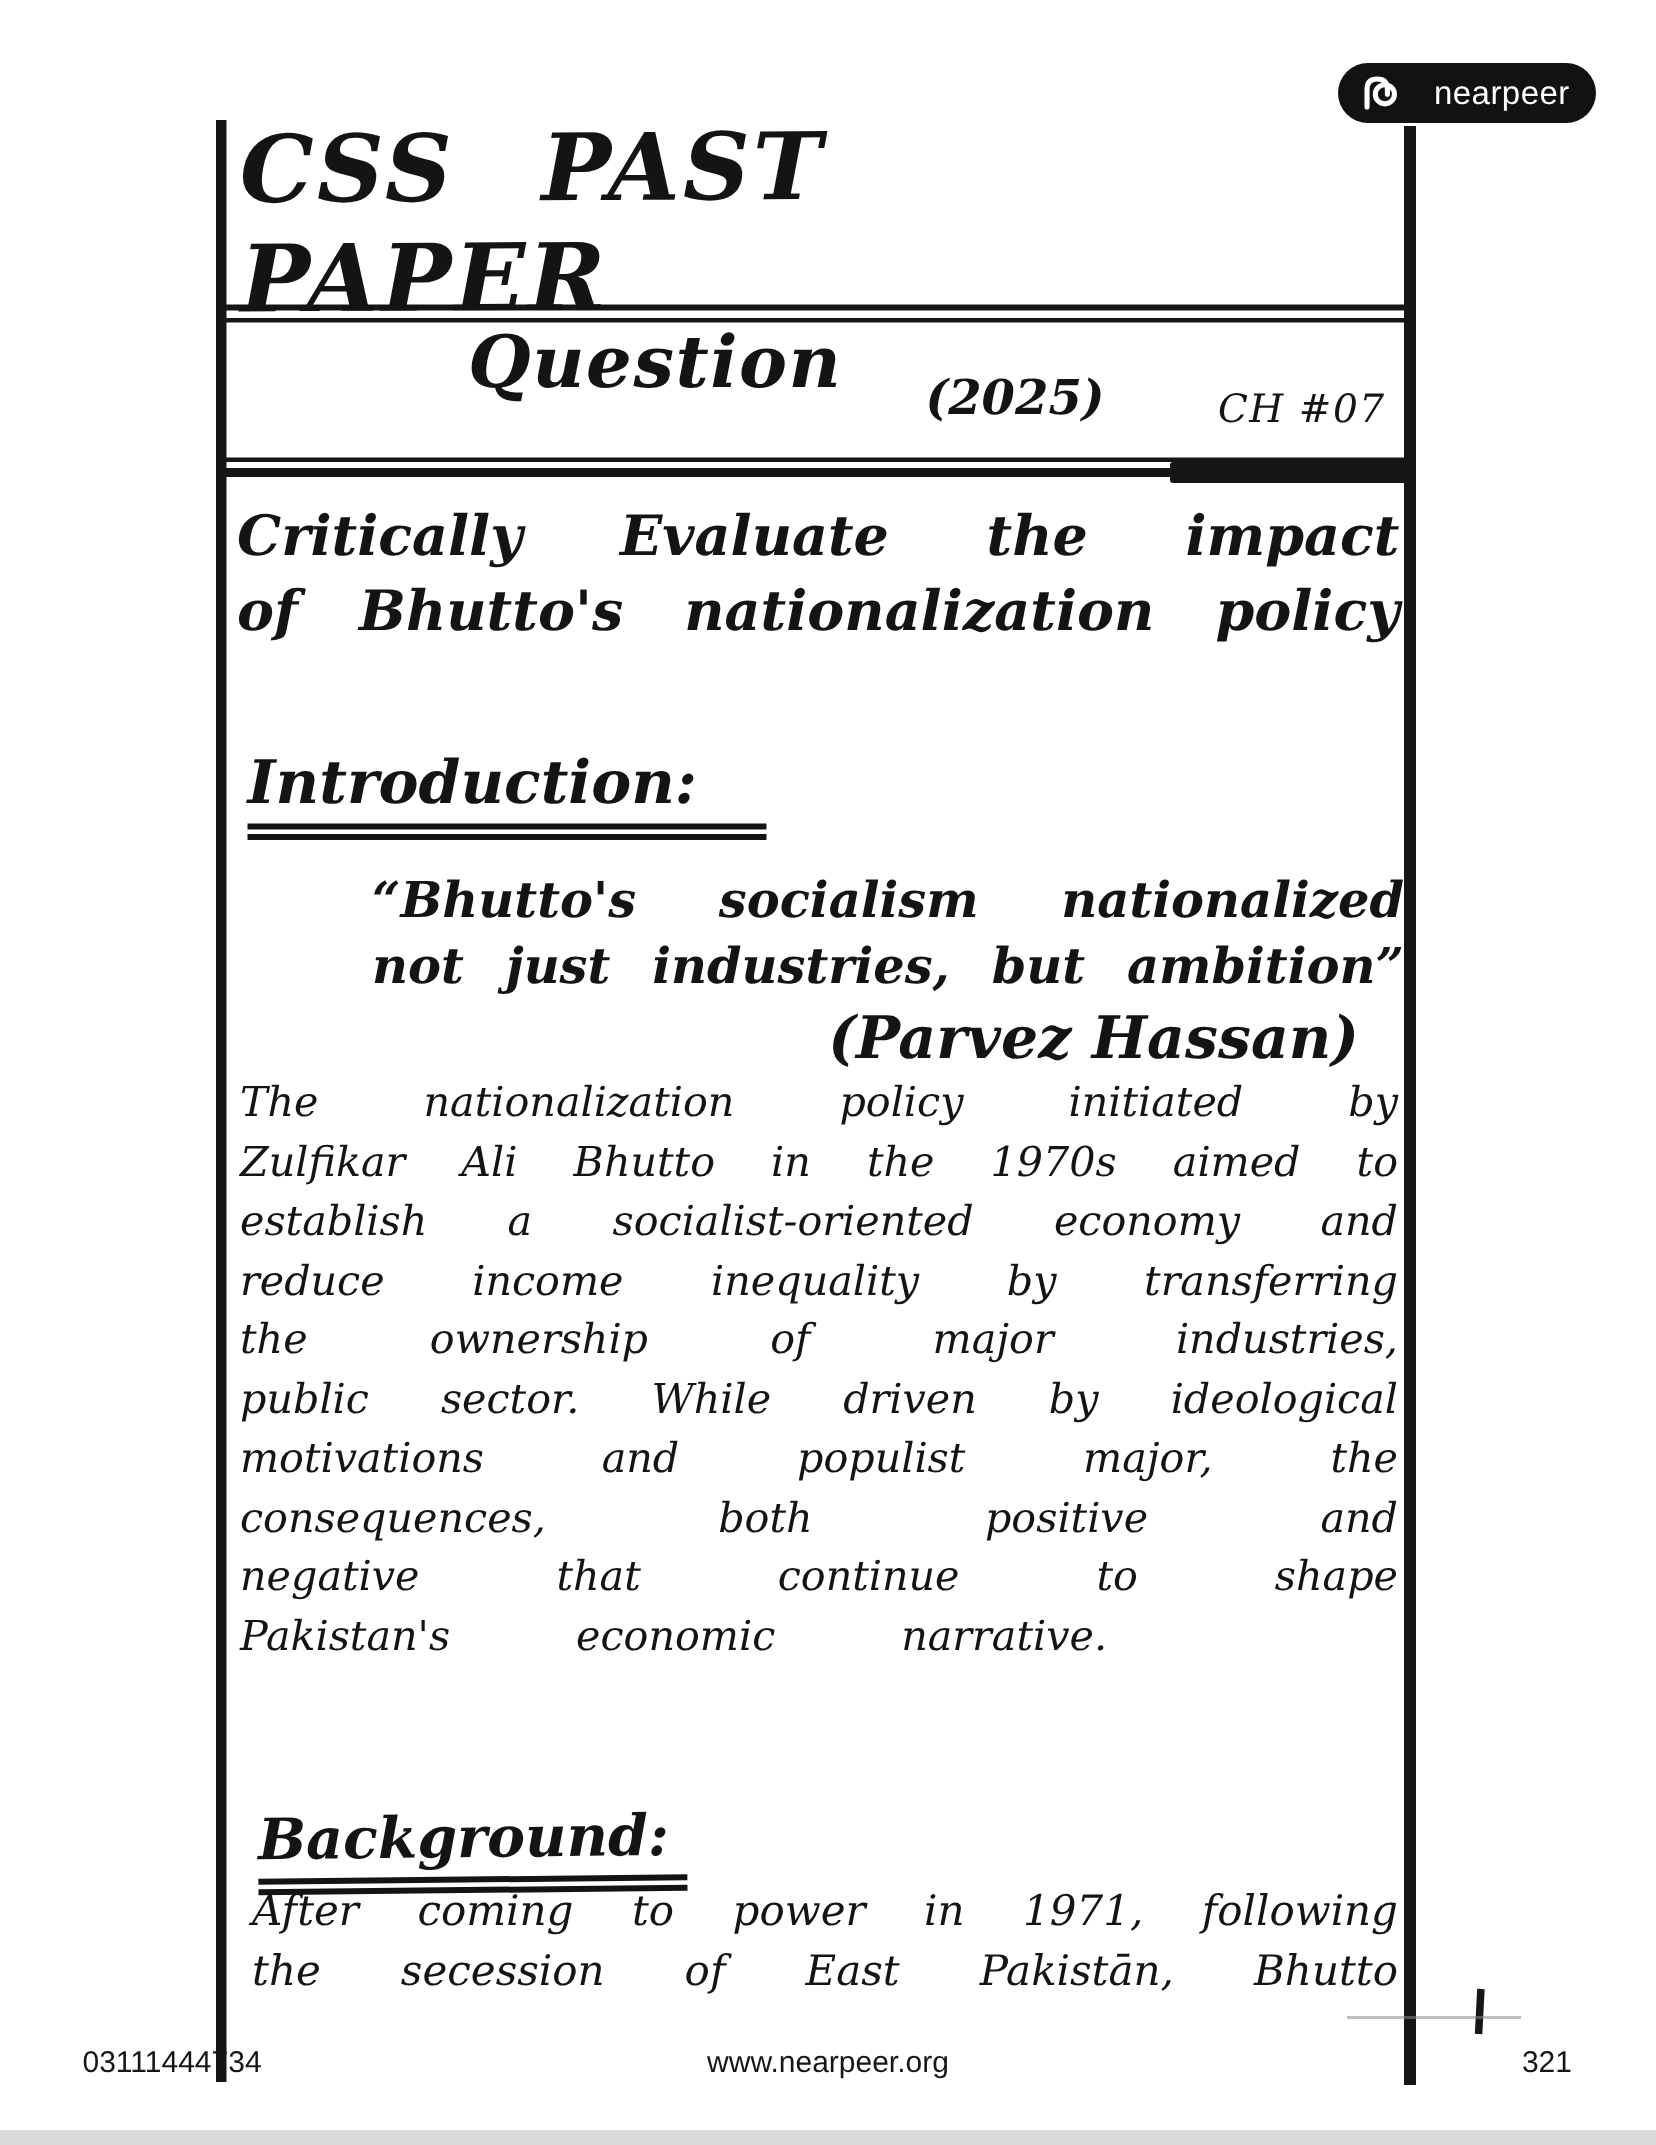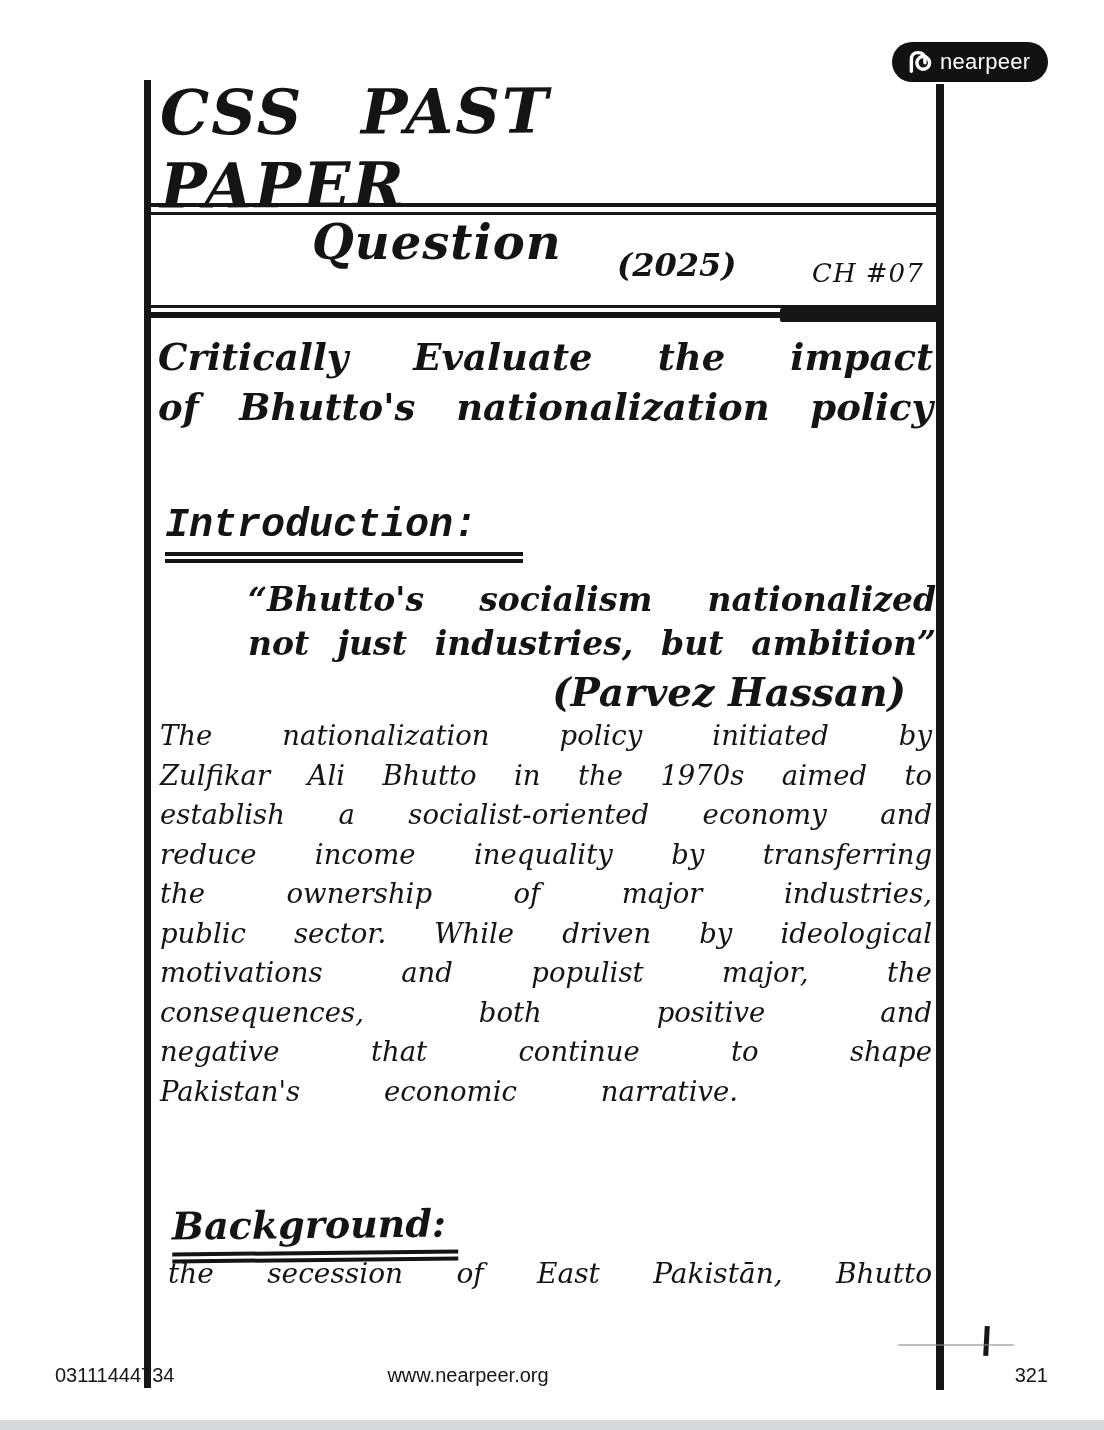--- a/index.html
+++ b/index.html
@@ -5,21 +5,21 @@
   html,body{margin:0;padding:0;}
   body{width:1104px;height:1430px;position:relative;background:#ffffff;overflow:hidden;
        font-family:"Liberation Sans",sans-serif;color:#161616;}
   .abs{position:absolute;}
   .ink{background:#161616;}
   .hw{font-family:"DejaVu Serif",serif;font-style:italic;color:#141414;}
   .jline{text-align:justify;text-align-last:justify;-moz-text-align-last:justify;white-space:normal;}
 
   
   .logo-pill{left:892px;top:42px;height:40px;background:#121212;border-radius:21px;
-             display:flex;align-items:center;gap:4px;padding:0 18px 0 10px;}
+             display:flex;align-items:center;gap:20px;padding:0 18px 0 10px;}
   .logo-pill span{color:#ffffff;font-size:22px;letter-spacing:.3px;}
 
   
   .border-left{left:144px;top:80px;width:7px;height:1308px;}
   .border-right{left:936px;top:84px;width:8px;height:1306px;}
   .lineA1{left:144px;top:203px;width:800px;height:4px;}
   .lineA2{left:144px;top:212px;width:800px;height:3px;}
   .lineB1{left:148px;top:305px;width:792px;height:3px;}
   .lineB2{left:144px;top:312px;width:800px;height:6px;}
   .ink-smudge{left:780px;top:308px;width:164px;height:14px;border-radius:2px;}
@@ -32,38 +32,38 @@
   .subtitle-year{position:absolute;left:465px;top:28px;font-size:32px;font-weight:700;}
   .subtitle-ch{position:absolute;left:660px;top:40px;font-size:26px;letter-spacing:1px;}
 
   
   .question-block{left:158px;top:332px;width:775px;font-size:37px;font-weight:700;line-height:50px;}
 
   
   .dbl-underline{display:inline-block;border-bottom:4px solid #141414;padding-bottom:4px;position:relative;}
   .dbl-underline:after{content:"";position:absolute;left:0;right:0;bottom:-11px;height:4px;background:#141414;}
   .intro-heading{left:165px;top:498px;font-size:40px;font-weight:700;}
-  .intro-heading .dbl-underline{padding-right:46px;font-family:Liberation Mono, monospace;}
+  .intro-heading .dbl-underline{padding-right:46px;}
   .bg-heading{left:172px;top:1202px;font-size:38px;font-weight:700;}
   .bg-heading .dbl-underline{padding-right:12px;transform:rotate(-.6deg);}
 
   
   .quote-block{left:248px;top:578px;width:688px;font-size:33px;font-weight:700;line-height:44px;}
   .quote-attr{text-align:right;padding-right:30px;font-size:39px;margin-top:4px;text-align-last:right;}
 
   
   .body-block{left:160px;top:716px;width:772px;font-size:27.5px;line-height:39.5px;}
   .w75{width:578px;}
 
   
   .bg-block{left:168px;top:1254px;width:764px;font-size:28px;line-height:40px;}
 
   
   .footer-phone{left:55px;top:1364px;font-size:20px;}
-  .footer-site{left:0;top:1364px;width:936px;text-align:center;font-size:20px;}
+  .footer-site{left:0;top:1364px;width:1104px;text-align:center;font-size:20px;}
   .footer-page{left:960px;top:1364px;width:88px;text-align:right;font-size:20px;}
 
   
   .tick{left:984px;top:1326px;width:5px;height:30px;transform:rotate(3deg);}
   .faint-line{left:898px;top:1344px;width:116px;height:2px;background:#8a8a8a;opacity:.55;}
   .bottom-strip{left:0;top:1420px;width:1104px;height:10px;background:#d9dadb;}
 </style>
 </head>
 <body>
 
@@ -118,20 +118,21 @@
     <div class="jline">consequences, both positive and</div>
     <div class="jline">negative that continue to shape</div>
     <div class="jline w75">Pakistan's economic narrative.</div>
   </div>
 
   <div class="abs bg-heading hw">
     <span class="dbl-underline">Background:</span>
   </div>
 
   <div class="abs bg-block hw">
+    <div class="jline">After coming to power in 1971, following</div>
     <div class="jline">the secession of East Pakistān, Bhutto</div>
   </div>
 
   <div class="abs ink tick"></div>
   <div class="abs faint-line"></div>
   <div class="abs bottom-strip"></div>
 
   <div class="abs footer-phone">03111444734</div>
   <div class="abs footer-site">www.nearpeer.org</div>
   <div class="abs footer-page">321</div>

